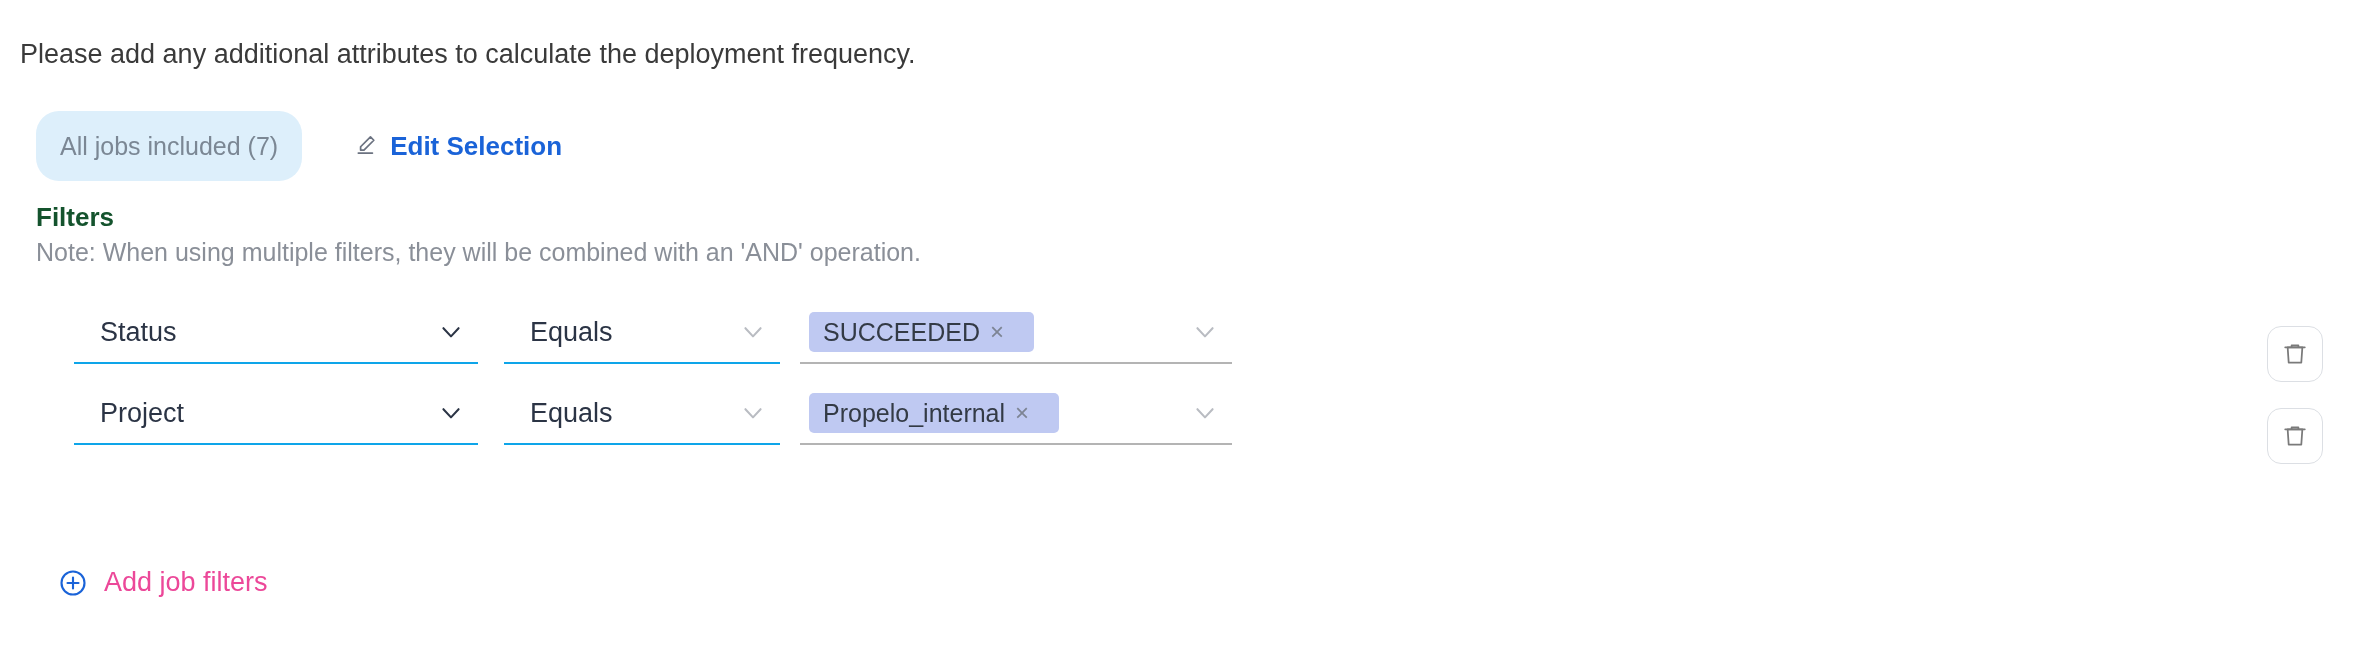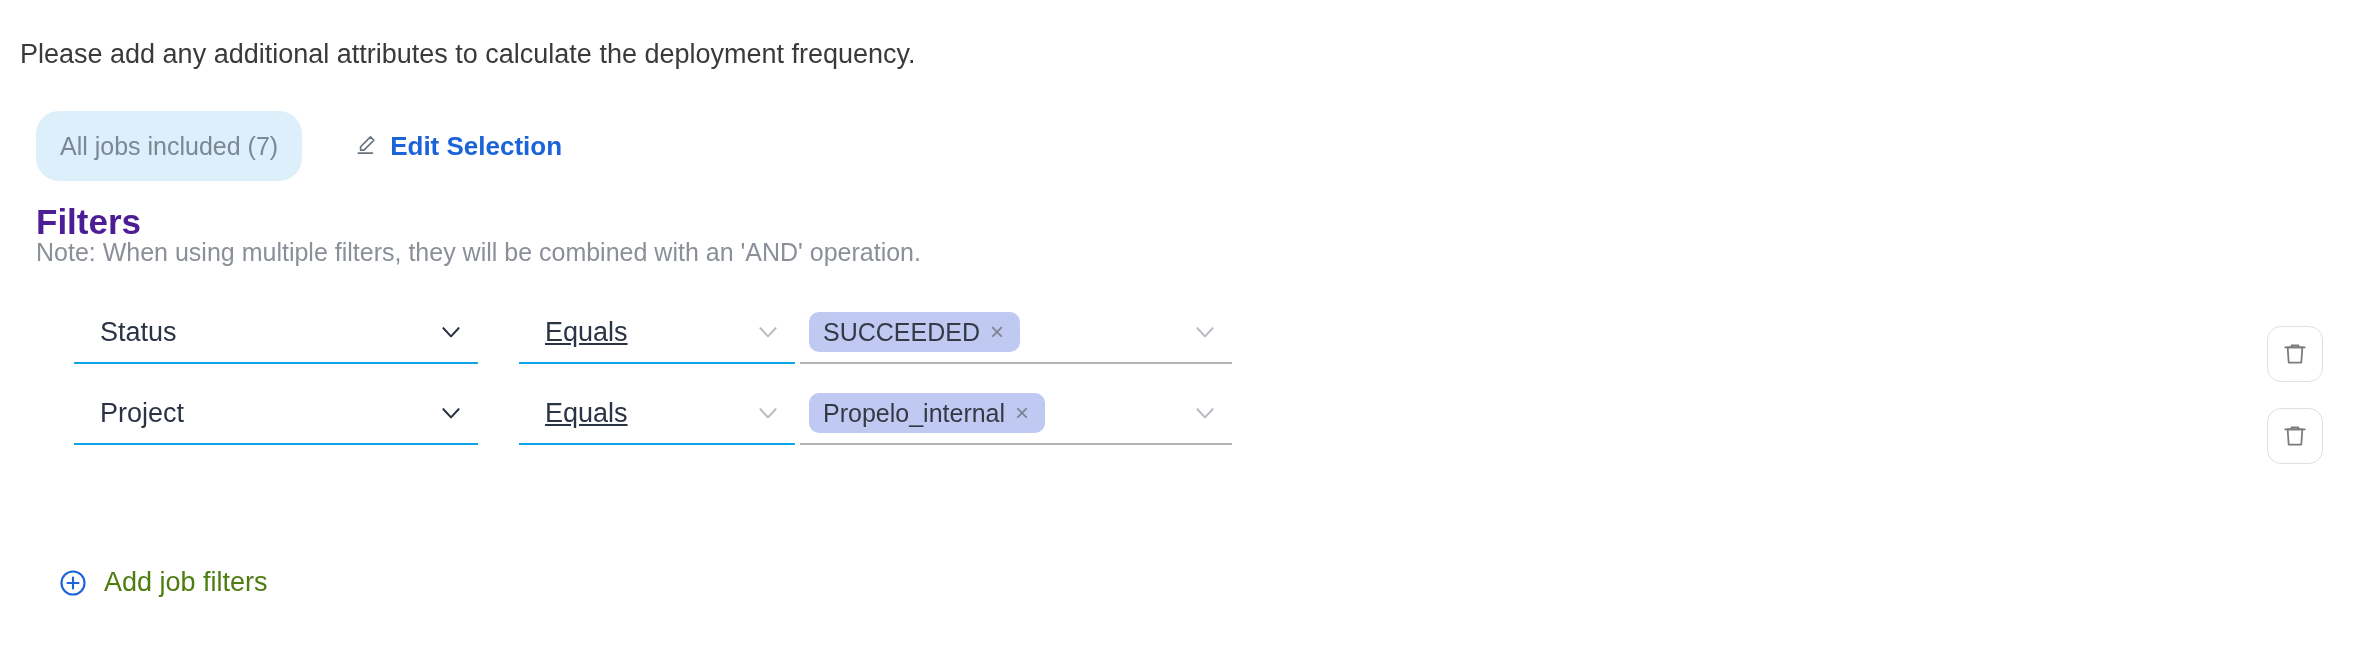--- a/index.html
+++ b/index.html
@@ -31,21 +31,21 @@
   .edit-link{
     display:flex;align-items:center;gap:10px;
     margin-left:52px;cursor:pointer;white-space:nowrap;
   }
   .edit-label{color:#1a63d8;font-size:26px;font-weight:600;}
   .pencil-ico{width:26px;height:26px;display:block;}
 
   
   .filters-title{
     position:absolute;left:36px;top:202px;
-    font-size:35px;font-weight:700;color:#4c1d95;
+    font-size:26px;font-weight:700;color:#14532d;
   }
   .filters-note{
     position:absolute;left:36px;top:238px;
     font-size:25px;color:#8a8f98;white-space:nowrap;
   }
 
   
   .filter-row{position:absolute;left:0;height:72px;}
   .row1{top:302px;}
   .row2{top:383px;}
@@ -58,28 +58,28 @@
   }
   .select .txt{font-size:27px;color:#2b3445;padding-left:26px;}
   .chev{
     position:absolute;right:14px;top:50%;transform:translateY(-50%);
     width:26px;height:26px;
   }
   .chev.dark path{stroke:#2b3445;}
   .chev.light path{stroke:#b9bcc2;}
 
   .sel-attr{left:74px;width:404px;}
-  .sel-op{left:519px;width:276px;text-decoration:underline;}
+  .sel-op{left:504px;width:276px;}
   .sel-val{left:800px;width:432px;border-bottom-color:#b4b4b4;}
 
   
   .chip{
     display:inline-flex;align-items:center;gap:10px;
     background:#bfc9f2;color:#333a45;
-    border-radius:10px;height:40px;padding:0 16px 0 14px;
+    border-radius:5px;height:40px;padding:0 30px 0 14px;
     font-size:25px;margin-left:9px;white-space:nowrap;
   }
   .chip .x{color:#7d8494;font-size:24px;line-height:1;cursor:pointer;}
 
   
   .trash-btn{
     position:absolute;width:56px;height:56px;
     border:1px solid #dcdfe4;border-radius:14px;
     background:#fff;display:flex;align-items:center;justify-content:center;
     cursor:pointer;box-sizing:border-box;
@@ -87,21 +87,21 @@
   .trash-btn.t1{left:2267px;top:326px;}
   .trash-btn.t2{left:2267px;top:408px;}
   .trash-ico{width:28px;height:28px;display:block;}
 
   
   .add-link{
     position:absolute;left:58px;top:567px;
     display:flex;align-items:center;gap:16px;cursor:pointer;
   }
   .plus-ico{width:30px;height:30px;display:block;}
-  .add-label{color:#4d7c0f;font-size:27px;white-space:nowrap;}
+  .add-label{color:#ec4899;font-size:27px;white-space:nowrap;}
 </style>
 </head>
 <body>
 
 <div class="page">
 
   <div class="intro">Please add any additional attributes to calculate the deployment frequency.</div>
 
   <div class="jobs-row">
     <div class="jobs-pill">

